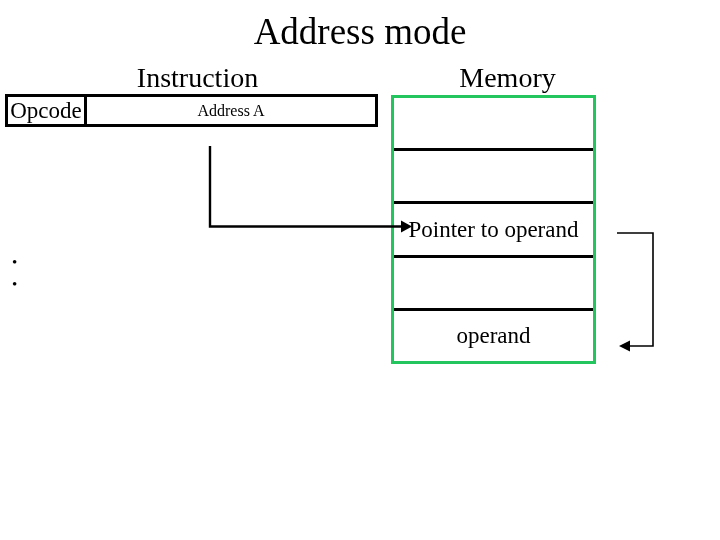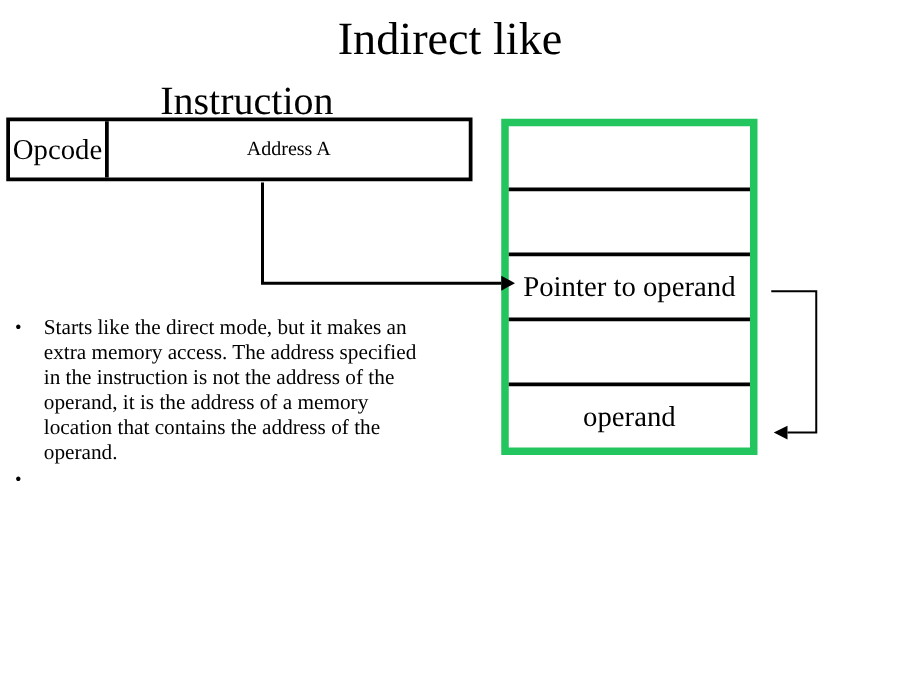--- a/index.html
+++ b/index.html
@@ -20,53 +20,53 @@
     margin: 0;
     text-align: center;
     font-size: 37px;
     font-weight: normal;
     line-height: 1.1;
   }
   .section-label {
     position: absolute;
     top: 63px;
     text-align: center;
-    font-size: 32px;
+    font-size: 28px;
     line-height: 1.1;
   }
   .instruction-label { left: 60px;  width: 275px; }
   .memory-label      { left: 405px; width: 205px; }
 
   .instruction-box {
     position: absolute;
     left: 5px; top: 94px;
-    width: 373px; height: 51px;
+    width: 373px; height: 33px;
     border: 3px solid #000;
     box-sizing: border-box;
     display: flex;
     background: #fff;
   }
   .opcode-cell {
     width: 76px;
     flex: none;
     border-right: 3px solid #000;
     display: flex; align-items: center; justify-content: center;
     font-size: 23px;
   }
   .address-cell {
     flex: 1;
     display: flex; align-items: center; justify-content: center;
     font-size: 16px;
   }
 
   .memory-table {
     position: absolute;
-    left: 401px; top: 95px;
+    left: 391px; top: 95px;
     width: 205px; height: 269px;
-    border: 6px solid #22c55e;
+    border: 3px solid #22c55e;
     box-sizing: border-box;
     display: flex; flex-direction: column;
     background: #fff;
   }
   .memory-row {
     flex: 1;
     border-bottom: 3px solid #000;
     display: flex; align-items: center; justify-content: center;
     font-size: 23px;
   }
@@ -91,23 +91,24 @@
   .bullet { display: flex; }
   .bullet + .bullet { margin-top: 2px; }
   .bullet-marker { width: 23px; flex: none; font-size: 15px; }
   .bullet-text { white-space: pre-line; }
 </style>
 </head>
 <body>
 
 <div class="slide">
 
-  <h1 class="title">Indirect like</h1>
+  <h1 class="title">Address mode</h1>
 
   <div class="section-label instruction-label">Instruction</div>
+  <div class="section-label memory-label">Memory</div>
 
   <div class="instruction-box">
     <div class="opcode-cell">Opcode</div>
     <div class="address-cell">Address A</div>
   </div>
 
   <div class="memory-table">
     <div class="memory-row"></div>
     <div class="memory-row"></div>
     <div class="memory-row">Pointer to operand</div>
@@ -122,25 +123,19 @@
     </g>
     <g>
       <polyline points="617,233 653,233 653,346 630,346" fill="none" stroke="#000000" stroke-width="1.6"></polyline>
       <polygon points="630,340.5 619,346 630,351.5" fill="#000000"></polygon>
     </g>
   </svg>
 
   <ul class="bullets">
     <li class="bullet">
       <span class="bullet-marker">•</span>
-      <div class="bullet-text">Starts like the direct mode, but it makes an
-extra memory access. The address specified
-in the instruction is not the address of the
-operand, it is the address of a memory
-location that contains the address of the
-operand.</div>
     </li>
     <li class="bullet">
       <span class="bullet-marker">•</span>
     </li>
   </ul>
 
 </div>
 
 </body></html>

